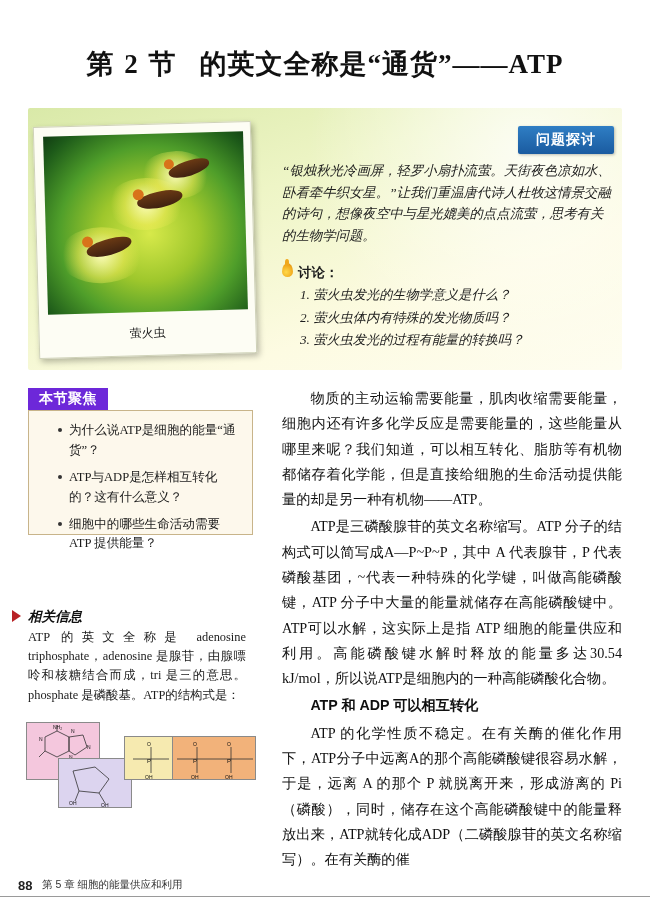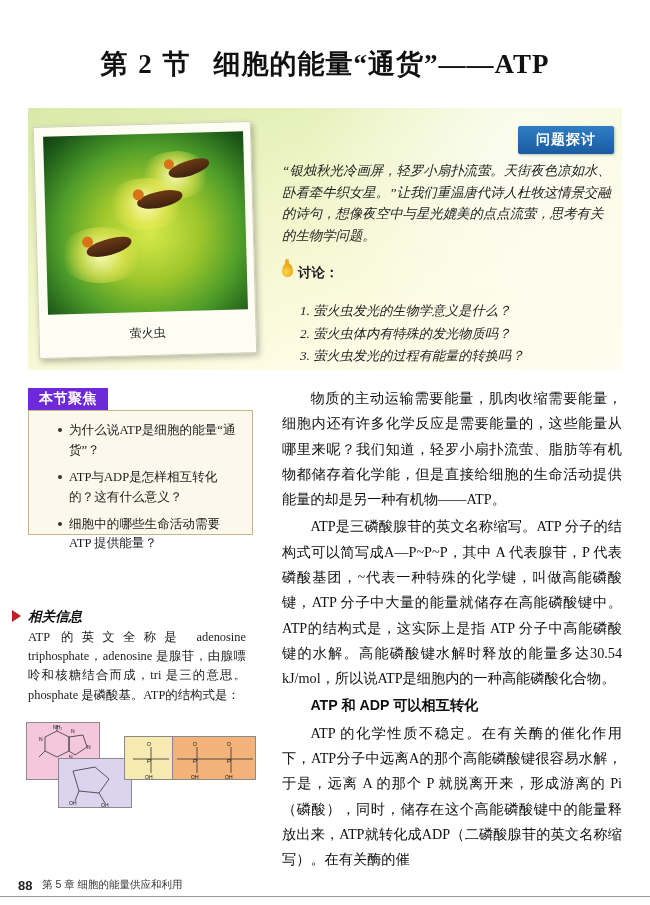--- a/index.html
+++ b/index.html
@@ -146,21 +146,21 @@
   .drop-icon:after {
     content:"";
     position:absolute;
     left: 3.4px; top: -4px;
     width: 4px; height: 6px;
     background: #f0a81c;
     border-radius: 50% 50% 0 0;
   }
   .q-list {
     position: absolute;
-    top: 300px;
+    top: 284px;
     left: 300px;
     width: 312px;
     font-size: 13.2px;
     line-height: 1.72;
     color: #1d1d1d;
     font-style: italic;
   }
 
   
   .focus-tab {
@@ -316,21 +316,21 @@
     bottom: 13px;
     font-size: 10.5px;
     color: #333;
     font-family: "Liberation Sans", sans-serif;
   }
 </style>
 </head>
 <body>
 
 <div class="page-title">
-  <span class="sec-num">第 2 节</span><span class="sec-name">细胞的能量“通货”——ATP</span>
+  <span class="sec-num">第 2 节</span><span class="sec-name">的英文全称是“通货”——ATP</span>
 </div>
 
 <div class="top-panel"></div>
 
 <div class="photo-card">
   <div class="photo-inner">
     <div class="glow" style="left:12px; top:92px; width:86px; height:56px;"></div>
     <div class="glow" style="left:62px; top:44px; width:78px; height:52px;"></div>
     <div class="glow" style="left:96px; top:18px; width:70px; height:48px;"></div>
     <div class="ff-body" style="left:40px; top:104px; width:46px; height:16px; transform:rotate(-14deg);"></div>
@@ -421,23 +421,23 @@
       <text x="54" y="9" font-size="5" fill="#111">O</text>
       <text x="18" y="42" font-size="5" fill="#111">OH</text>
       <text x="52" y="42" font-size="5" fill="#111">OH</text>
       <text x="20" y="26" font-size="6" fill="#111">P</text>
       <text x="54" y="26" font-size="6" fill="#111">P</text>
     </svg>
   </div>
 </div>
 
 <div class="body-col">
-  <p>物质的主动运输需要能量，肌肉收缩需要能量，细胞内还有许多化学反应是需要能量的，这些能量从哪里来呢？我们知道，轻罗小扇扑流萤、脂肪等有机物都储存着化学能，但是直接给细胞的生命活动提供能量的却是另一种有机物——ATP。</p>
-
-  <p>ATP是三磷酸腺苷的英文名称缩写。ATP 分子的结构式可以简写成A—P~P~P，其中 A 代表腺苷，P 代表磷酸基团，~代表一种特殊的化学键，叫做高能磷酸键，ATP 分子中大量的能量就储存在高能磷酸键中。ATP的结构式是，这实际上是指 ATP 分子中高能磷酸键的水解。高能磷酸键水解时释放的能量多达30.54 kJ/mol，所以说ATP是细胞内的一种高能磷酸化合物。</p>
+  <p>物质的主动运输需要能量，肌肉收缩需要能量，细胞内还有许多化学反应是需要能量的，这些能量从哪里来呢？我们知道，可以相互转化、脂肪等有机物都储存着化学能，但是直接给细胞的生命活动提供能量的却是另一种有机物——ATP。</p>
+
+  <p>ATP是三磷酸腺苷的英文名称缩写。ATP 分子的结构式可以简写成A—P~P~P，其中 A 代表腺苷，P 代表磷酸基团，~代表一种特殊的化学键，叫做高能磷酸键，ATP 分子中大量的能量就储存在高能磷酸键中。ATP可以水解，这实际上是指 ATP 细胞的能量供应和利用。高能磷酸键水解时释放的能量多达30.54 kJ/mol，所以说ATP是细胞内的一种高能磷酸化合物。</p>
 
   <p class="sub-head">ATP 和 ADP 可以相互转化</p>
   <p>ATP 的化学性质不稳定。在有关酶的催化作用下，ATP分子中远离A的那个高能磷酸键很容易水解，于是，远离 A 的那个 P 就脱离开来，形成游离的 Pi（磷酸），同时，储存在这个高能磷酸键中的能量释放出来，ATP就转化成ADP（二磷酸腺苷的英文名称缩写）。在有关酶的催</p>
 </div>
 
 <div class="footer">
   <div class="footer-bar"></div>
   <div class="page-num">88</div>
   <div class="footer-text">第 5 章  细胞的能量供应和利用</div>
 </div>

